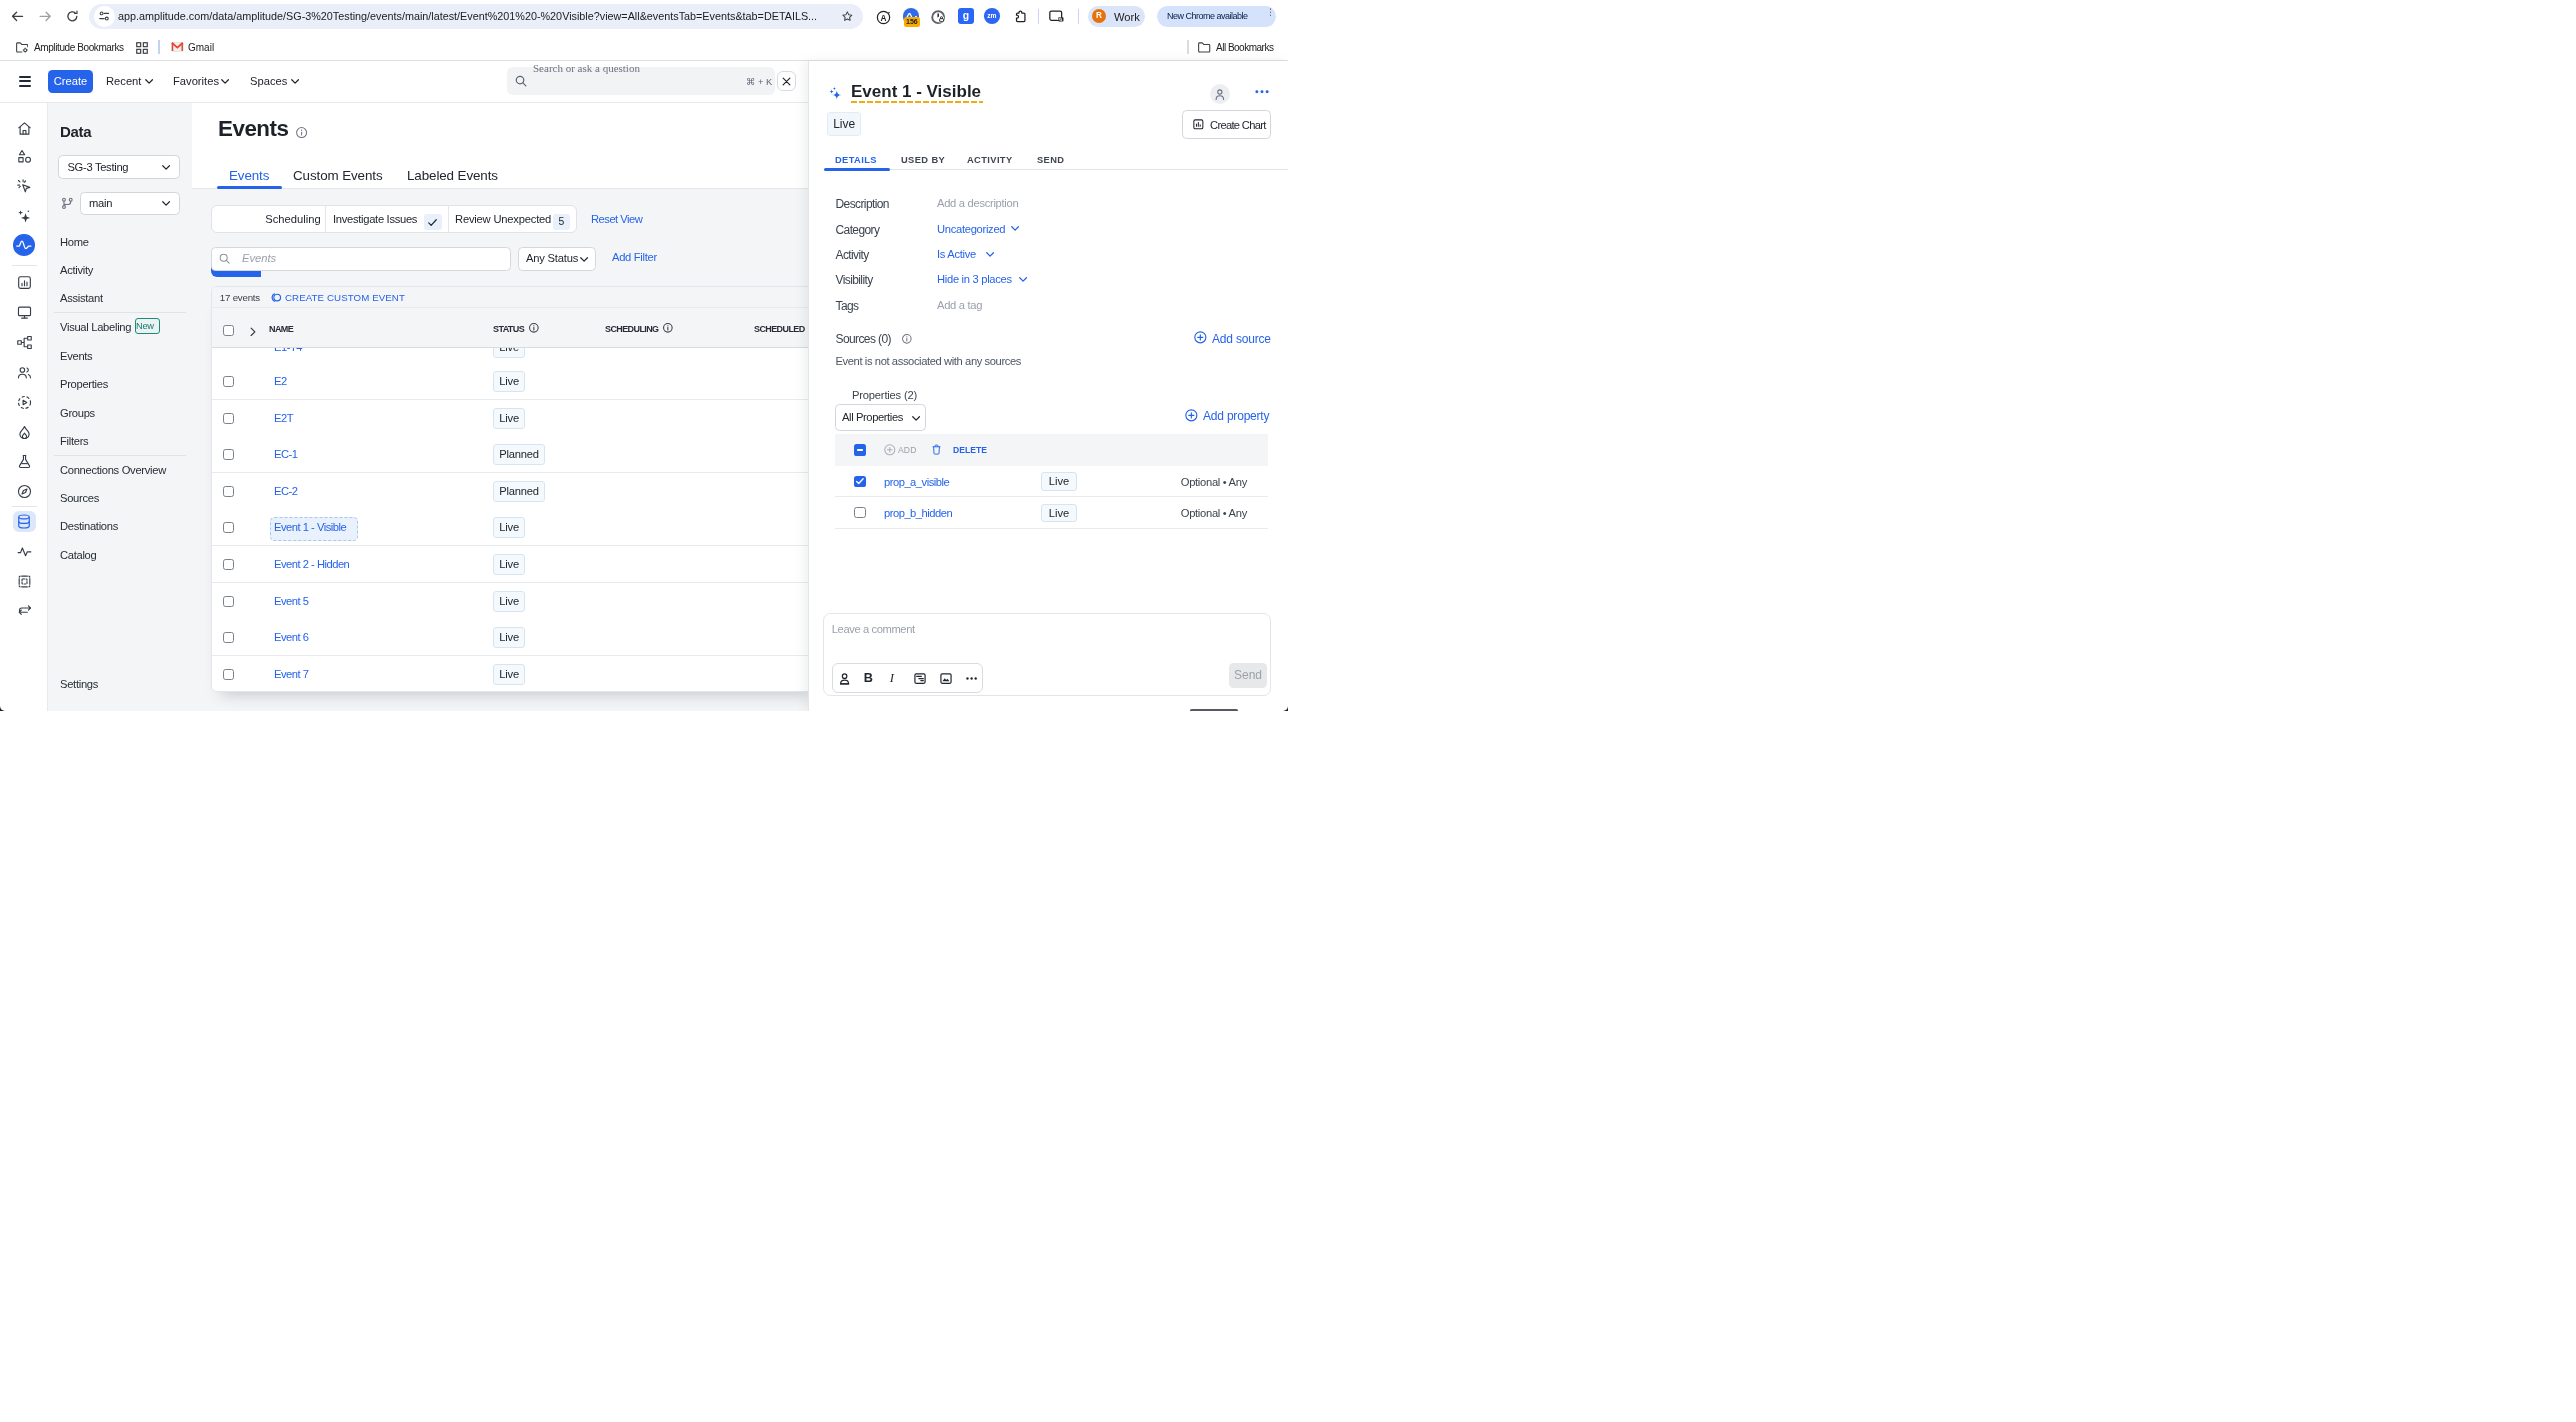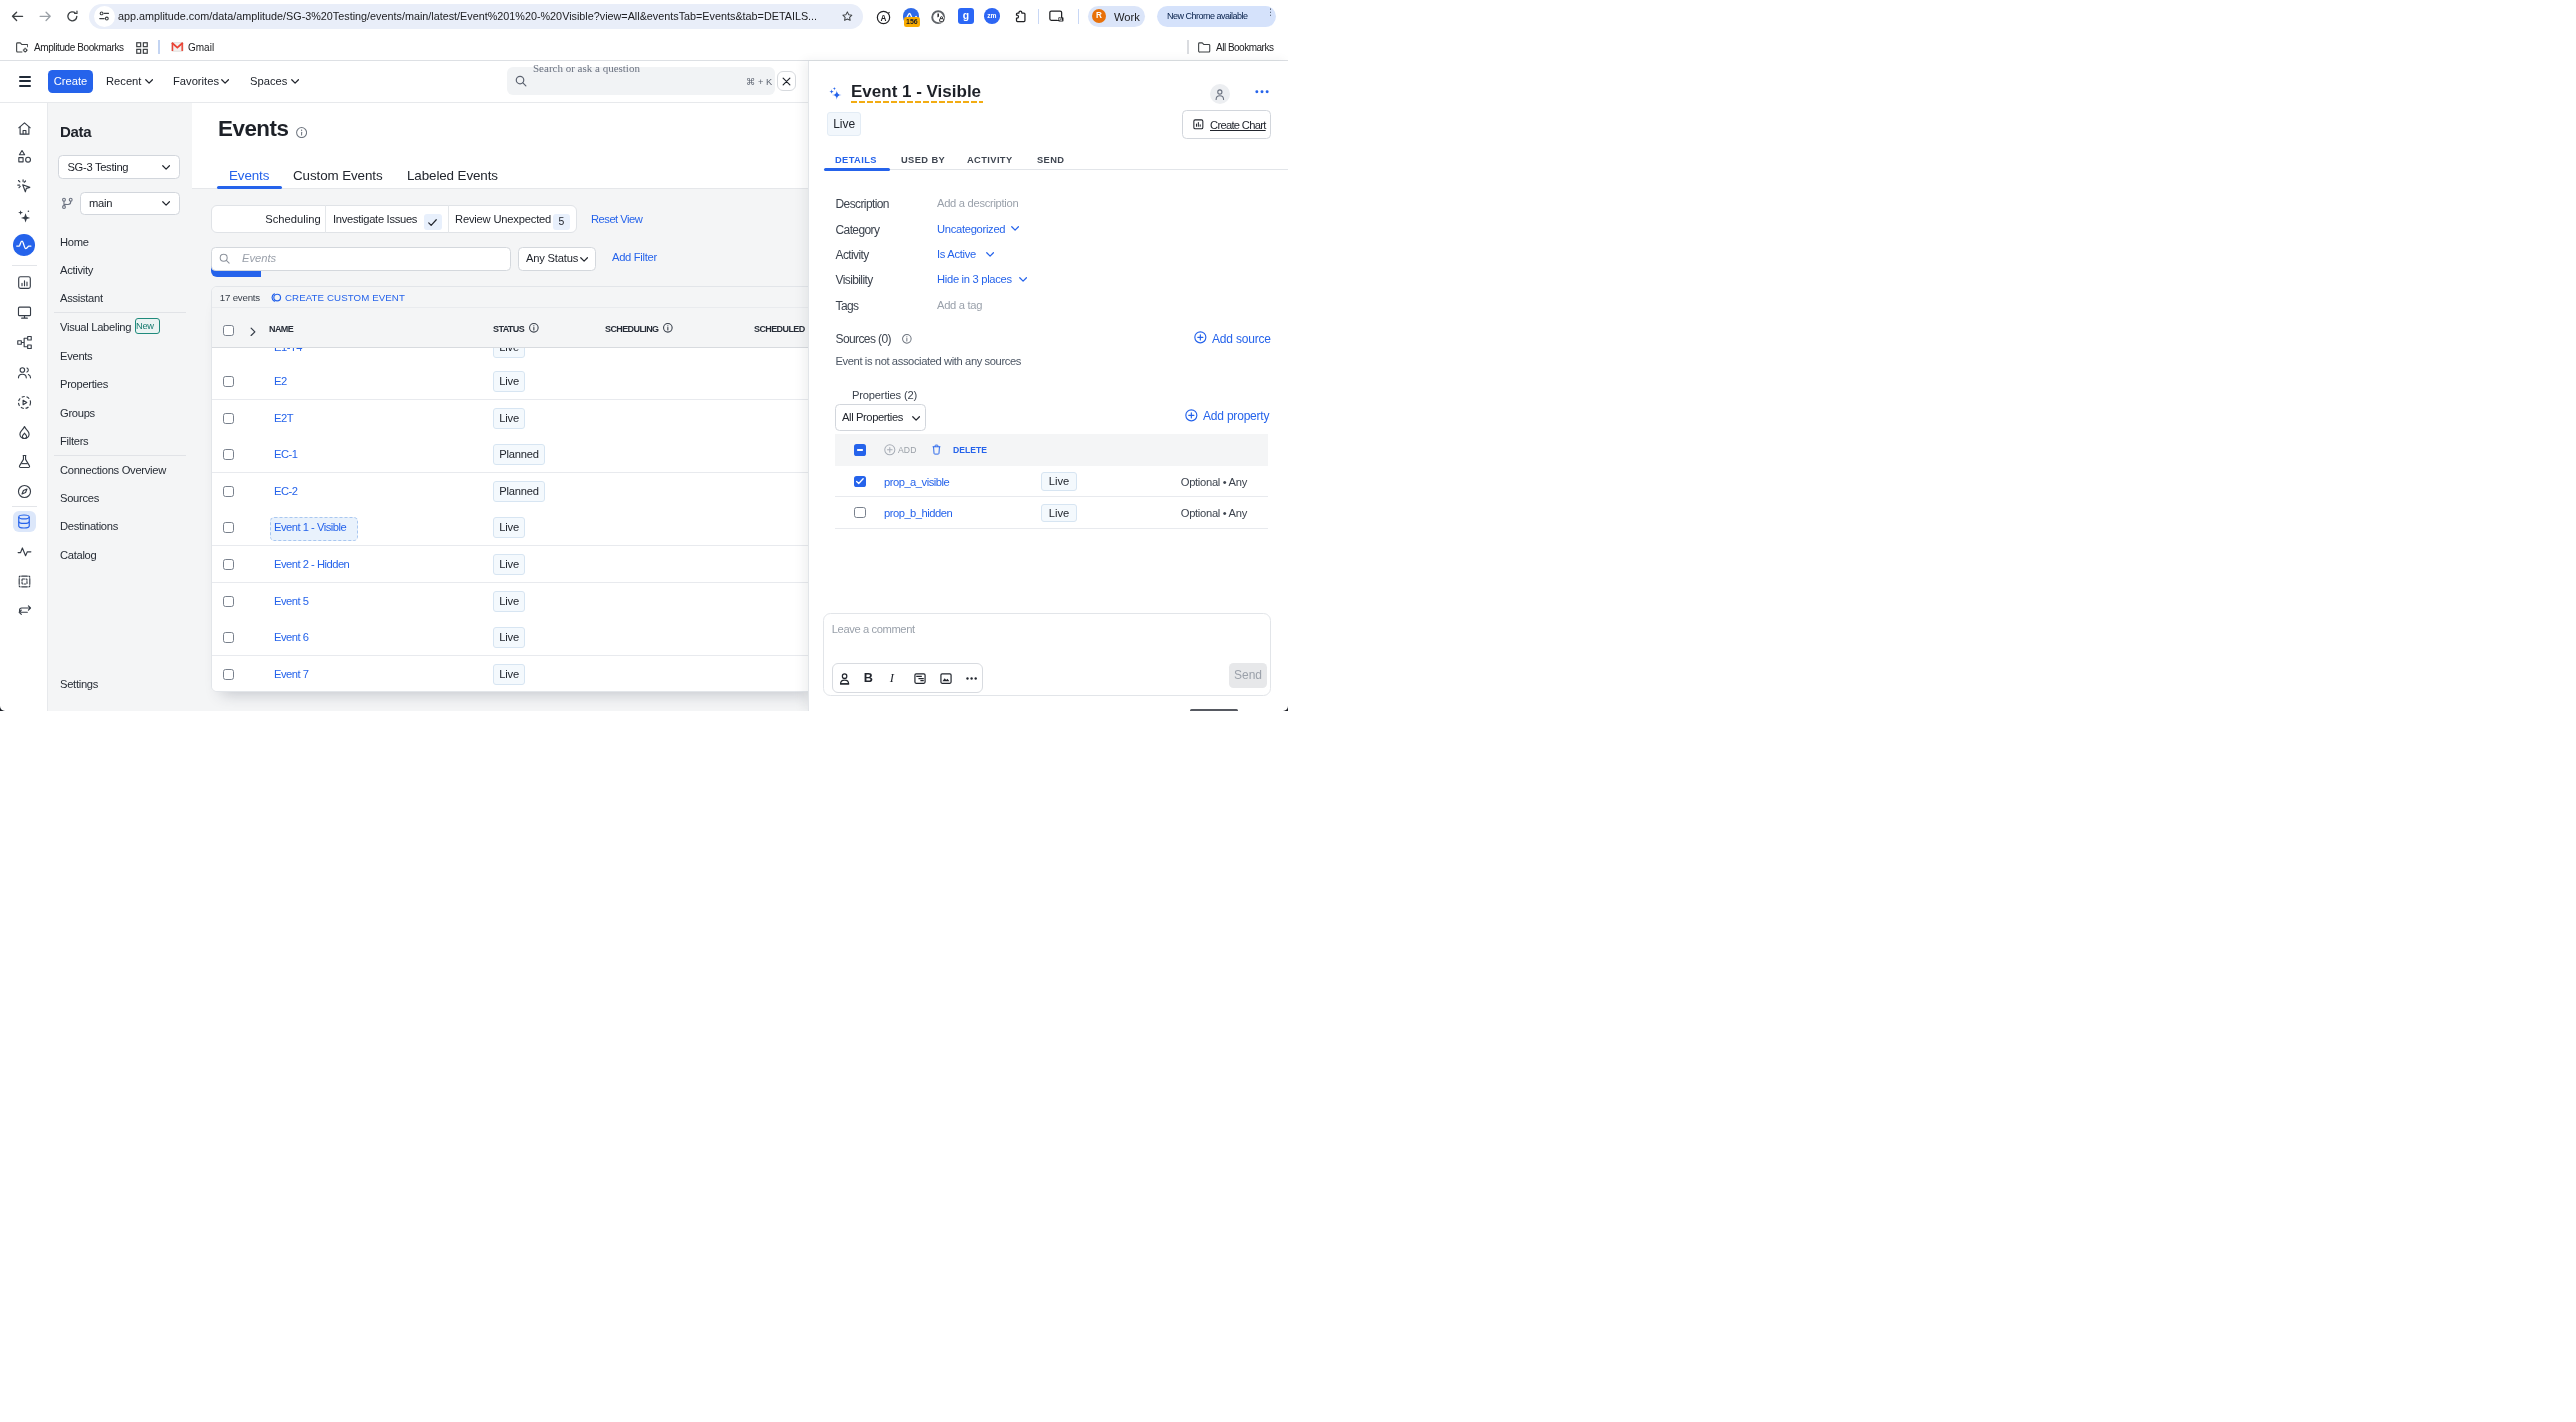--- a/index.html
+++ b/index.html
@@ -433,21 +433,21 @@
           <circle cx="9.5" cy="2.5" r="2"></circle>
           <circle cx="16.5" cy="2.5" r="2"></circle>
         </svg>
     </div>
     <div class="abs" style="left:18px;top:51px;height:24px;padding:0 5.2px;background:#f2f7fc;border:0.7px solid #e3ecf5;border-radius:3px;font-size:12px;color:#22262e;line-height:22.4px;">Live</div>
     <div class="abs" style="left:373px;top:49px;width:89px;height:29px;background:#fff;border:0.7px solid #d2d6dc;border-radius:4.5px;"></div>
     <svg class="abs" style="left:383px;top:57px" width="12.7" height="12.7" viewBox="0 0 24 24" fill="none" stroke="#22262e" stroke-width="2" stroke-linejoin="round">
         <rect x="3.5" y="3.5" width="17" height="17" rx="2.5"></rect>
         <path d="M8.5 15.5 v-4 M12 15.5 v-7 M15.5 15.5 v-2.5" stroke-linecap="round"></path>
       </svg>
-    <div class="abs" style="left:401px;top:58px;font-size:11.2px;letter-spacing:-0.7px;color:#22262e;text-decoration:underline;">Create Chart</div>
+    <div class="abs" style="left:401px;top:58px;font-size:11.2px;letter-spacing:-0.7px;color:#22262e;">Create Chart</div>
 
     <div class="abs" style="left:26px;top:94px;font-size:9.3px;font-weight:bold;letter-spacing:0.4px;color:#2563eb;">DETAILS</div>
     <div class="abs" style="left:92px;top:94px;font-size:9.3px;font-weight:bold;letter-spacing:0.4px;color:#3e4550;">USED BY</div>
     <div class="abs" style="left:158px;top:94px;font-size:9.3px;font-weight:bold;letter-spacing:0.4px;color:#3e4550;">ACTIVITY</div>
     <div class="abs" style="left:228px;top:94px;font-size:9.3px;font-weight:bold;letter-spacing:0.4px;color:#3e4550;">SEND</div>
     <div class="abs" style="left:14.5px;top:108px;width:465px;height:0.7px;background:#e2e5e9;"></div>
     <div class="abs" style="left:14.5px;top:107px;width:66px;height:2.6px;background:#2563eb;border-radius:1.5px;"></div>
 
     <div class="abs plabel" style="left:26.5px;top:136px;">Description</div>
     <div class="abs pval-g" style="left:128px;top:136px;">Add a description</div>

